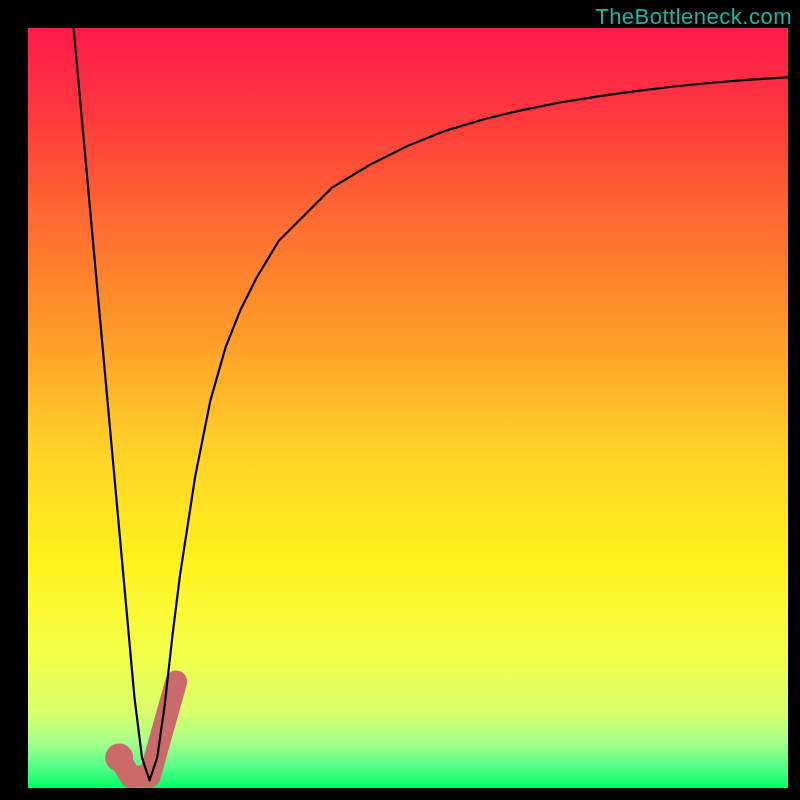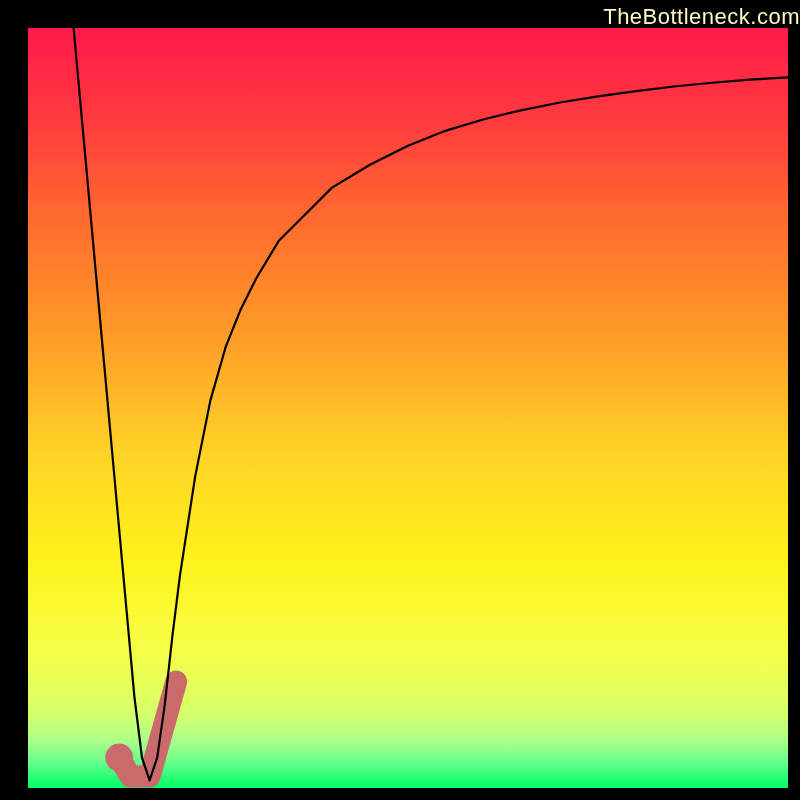--- a/index.html
+++ b/index.html
@@ -20,22 +20,22 @@
   .plot-area {
     position: absolute;
     left: 28px;
     top: 28px;
     width: 760px;
     height: 760px;
   }
   .watermark {
     position: absolute;
     top: 4px;
-    right: 0;
-    color: #fef9c3;
+    right: 8px;
+    color: #14b8a6;
     font-size: 22px;
     font-weight: 500;
     letter-spacing: 0.5px;
     user-select: none;
   }
   svg {
     display: block;
   }
 </style>
 </head>

